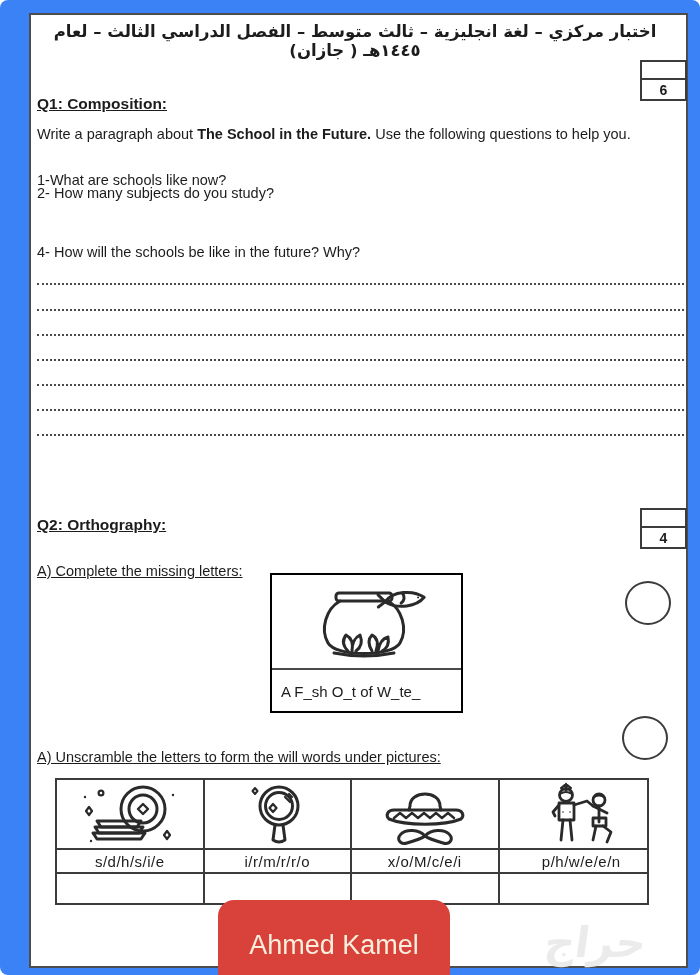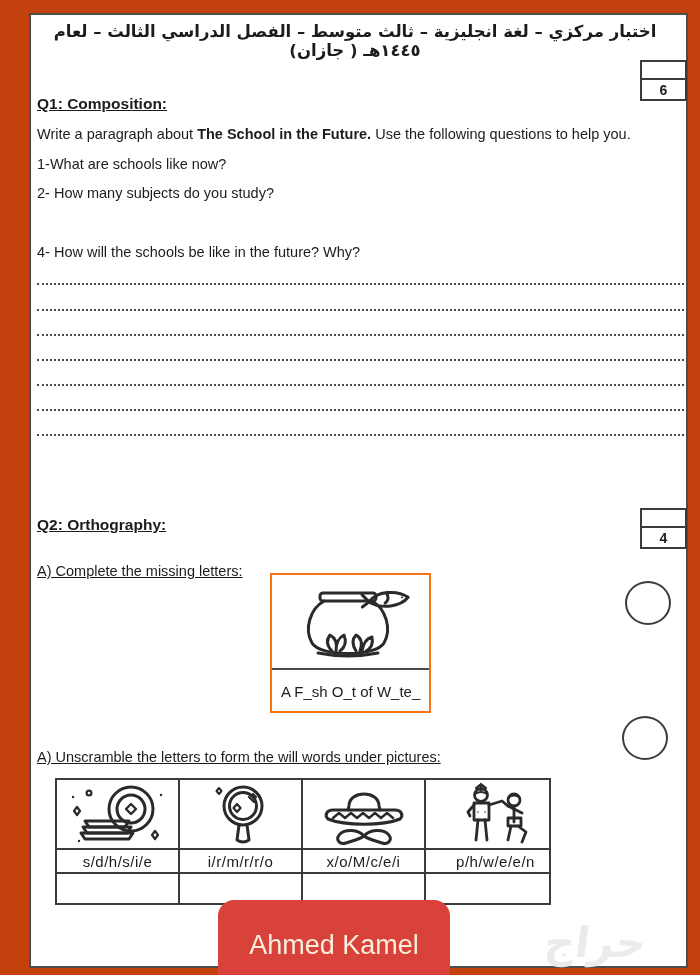--- a/index.html
+++ b/index.html
@@ -1,39 +1,39 @@
 <!DOCTYPE html>
 <html><head>
 <meta charset="utf-8">
 <style>
   html,body{margin:0;padding:0;background:#ffffff;}
-  .page{position:relative;width:700px;height:975px;background:#c2410c;overflow:hidden;
-        font-family:"Liberation Sans",sans-serif;color:#1c1c1c;}
+  .page{position:relative;width:700px;height:975px;background:#3b82f6;overflow:hidden;
+        font-family:"Liberation Sans",sans-serif;color:#1c1c1c;border-radius:8px;}
   .page-border{position:absolute;left:29px;top:13px;width:659px;height:955px;
                border:2px solid #4d4d4d;box-sizing:border-box;background:#ffffff;}
   .ar{font-family:"DejaVu Sans",sans-serif;direction:rtl;}
   .header-title{position:absolute;left:40px;top:22px;width:630px;text-align:center;
                 font-weight:bold;font-size:16.5px;letter-spacing:.2px;}
   .score-box{position:absolute;width:47px;border:2px solid #3b3b3b;box-sizing:border-box;background:#fff;}
   .score-box .cell-top{height:16px;border-bottom:2px solid #3b3b3b;}
   .score-box .cell-bottom{height:19px;display:flex;align-items:center;justify-content:center;
                           font-weight:bold;font-size:14px;}
   .h-q{position:absolute;left:37px;font-weight:bold;font-size:15.5px;text-decoration:underline;}
   .body-line{position:absolute;left:37px;font-size:14.5px;white-space:nowrap;}
   .bold{font-weight:bold;}
   .dotline{position:absolute;left:37px;width:647px;height:2px;border-bottom:2px dotted #4a4a4a;}
   .sublabel{position:absolute;left:37px;font-size:14.5px;text-decoration:underline;white-space:nowrap;}
-  .fishbox{position:absolute;left:270px;top:573px;width:161px;height:140px;
-           border:2px solid #f97316;box-sizing:border-box;background:#fff;}
+  .fishbox{position:absolute;left:270px;top:573px;width:193px;height:140px;
+           border:2px solid #000000;box-sizing:border-box;background:#fff;}
   .fishbox .img-area{height:93px;border-bottom:2px solid #4a4a4a;display:flex;
                      align-items:center;justify-content:center;}
   .fishbox .cap-area{height:43px;display:flex;align-items:center;padding-left:9px;font-size:15px;}
   .grade-circle{position:absolute;width:46px;height:44px;border:2px solid #3b3b3b;
                 border-radius:50%;box-sizing:border-box;background:#fff;}
-  .unscr-table{position:absolute;left:55px;top:778px;width:496px;height:127px;
+  .unscr-table{position:absolute;left:55px;top:778px;width:594px;height:127px;
                border:2px solid #3b3b3b;box-sizing:border-box;display:grid;
                grid-template-columns:repeat(4,1fr);grid-template-rows:70px 24px 1fr;background:#fff;}
   .unscr-table .cell{border-right:2px solid #3b3b3b;border-bottom:2px solid #3b3b3b;
                      display:flex;align-items:center;justify-content:center;box-sizing:border-box;}
   .unscr-table .cell.last-col{border-right:none;padding-left:16px;}
   .unscr-table .cell.last-row{border-bottom:none;}
   .letters{font-size:15px;letter-spacing:.5px;}
   .badge{position:absolute;left:218px;top:900px;width:232px;height:90px;background:#d8423a;
          border-radius:16px;display:flex;flex-direction:column;align-items:center;
          justify-content:center;z-index:5;}
@@ -53,21 +53,21 @@
 
   <div class="score-box" style="left:640px;top:60px;">
     <div class="cell-top"></div>
     <div class="cell-bottom">6</div>
   </div>
 
   <div class="h-q" style="top:95px;">Q1: Composition:</div>
   <div class="body-line" style="top:126px;">
     <span>Write a paragraph about </span><span class="bold">The School in the Future.</span><span> Use the following questions to help you.</span>
   </div>
-  <div class="body-line" style="top:156px;">1-What are schools like now?</div>
+  <div class="body-line" style="top:172px;">1-What are schools like now?</div>
   <div class="body-line" style="top:185px;">2- How many subjects do you study?</div>
   <div class="body-line" style="top:244px;">4- How will the schools be like in the future? Why?</div>
 
   <div class="dotline" style="top:281px;"></div>
   <div class="dotline" style="top:307px;"></div>
   <div class="dotline" style="top:332px;"></div>
   <div class="dotline" style="top:357px;"></div>
   <div class="dotline" style="top:382px;"></div>
   <div class="dotline" style="top:407px;"></div>
   <div class="dotline" style="top:432px;"></div>

